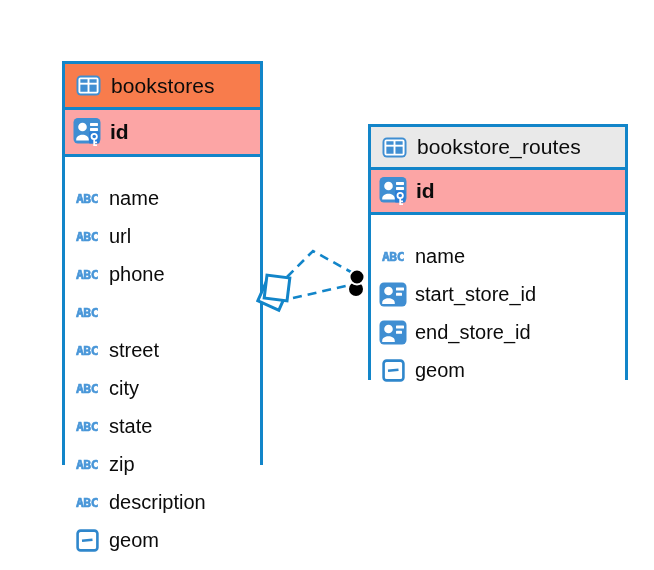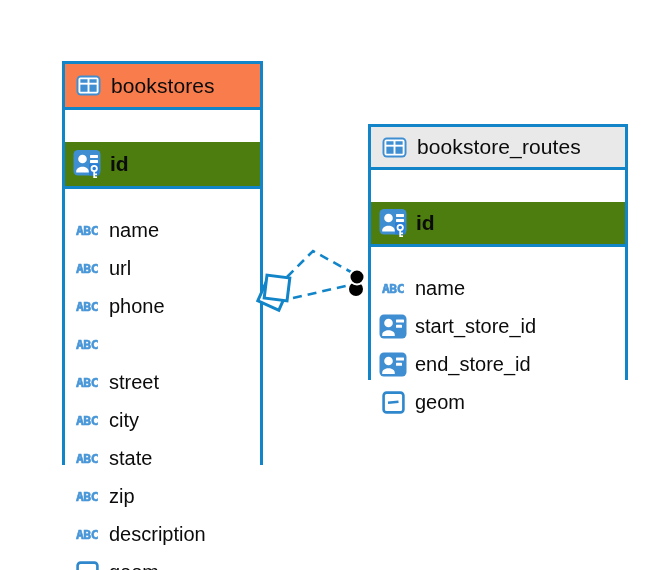--- a/index.html
+++ b/index.html
@@ -14,21 +14,21 @@
   .tbl-header{
     display:flex;align-items:center;gap:7px;padding-left:7px;
     border-bottom:3px solid #1285c9;flex:0 0 auto;
     font-size:21px;letter-spacing:0.1px;
   }
   .hdr-orange{background:#f87c4c;height:43px;}
   .hdr-gray{background:#e9e9e9;height:40px;}
   .tbl-pk{
     display:flex;align-items:center;gap:7px;padding-left:6px;
     border-bottom:3px solid #1285c9;flex:0 0 auto;
-    font-size:21px;font-weight:bold;background:#4d7c0f;margin-top:32px;
+    font-size:21px;font-weight:bold;background:#fca5a5;
   }
   .pk-left{height:44px;}
   .pk-right{height:42px;}
   .tbl-fields{flex:1 1 auto;padding-top:22px;background:#ffffff;}
   .field-row{
     display:flex;align-items:center;gap:6px;height:38px;padding-left:6px;
     font-size:20px;
   }
   .icon-wrap{
     width:32px;flex:0 0 32px;display:flex;align-items:center;justify-content:center;

